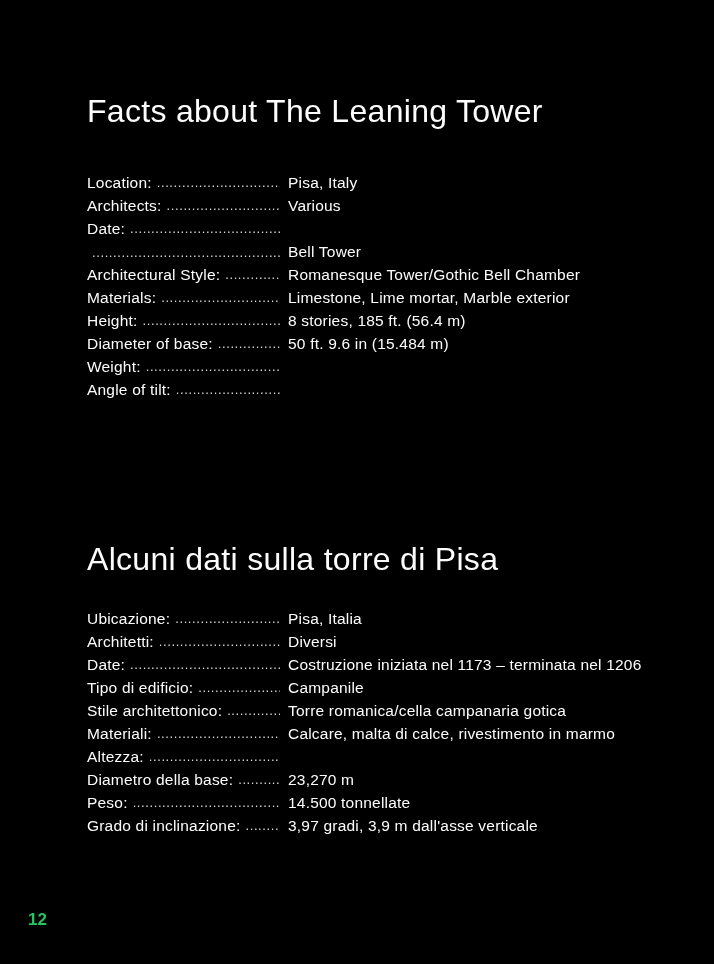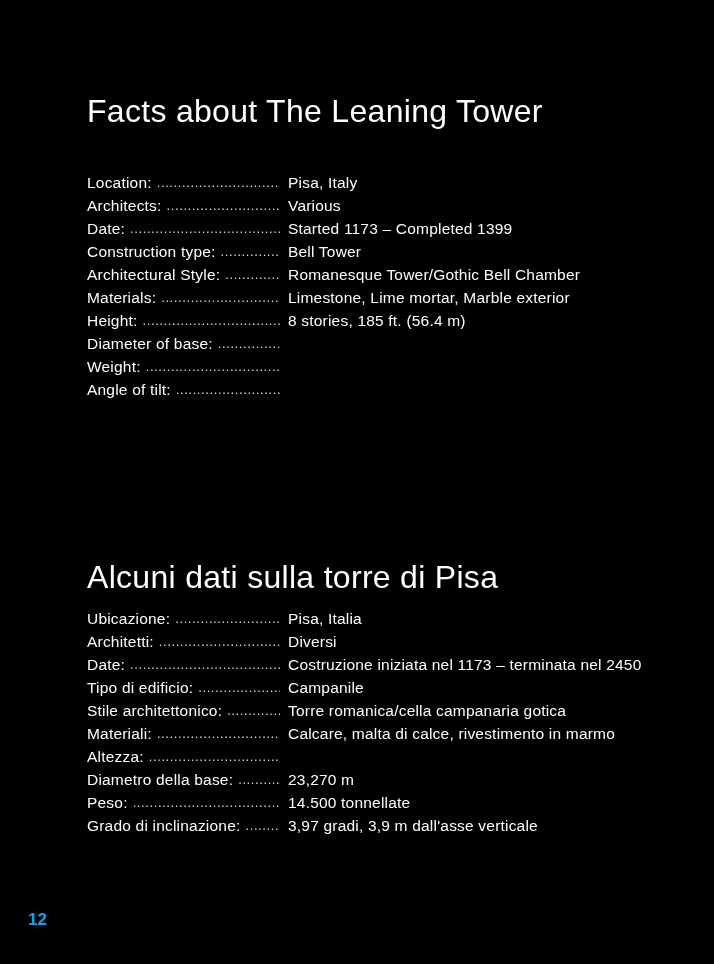--- a/index.html
+++ b/index.html
@@ -21,21 +21,21 @@
     position: absolute;
     left: 87px;
     font-size: 32px;
     font-weight: 400;
     letter-spacing: 0.3px;
     line-height: 40px;
     color: #fdfdfd;
     white-space: nowrap;
   }
   #title-english { top: 70px; }
-  #title-italian { top: 536px; }
+  #title-italian { top: 518px; }
   .fact-list {
     position: absolute;
     left: 87px;
     width: 612px;
   }
   #list-english { top: 171px; }
   #list-italian { top: 607px; }
   .fact-row {
     display: flex;
     align-items: baseline;
@@ -63,21 +63,21 @@
     margin: 0 8px 0 5px;
   }
   .fact-value { white-space: nowrap; }
   .page-number {
     position: absolute;
     left: 28px;
     top: 908px;
     font-size: 17px;
     font-weight: 700;
     line-height: 23px;
-    color: #0ea5e9;
+    color: #22c55e;
   }
 </style>
 </head>
 <body>
 
 <div class="page">
 
   <h1 class="section-title" id="title-english">Facts about The Leaning Tower</h1>
 
   <div class="fact-list" id="list-english">
@@ -93,25 +93,23 @@
         <span class="fact-label">Architects:</span>
         <span class="dots">..........................................................................................</span>
       </div>
       <span class="fact-value">Various</span>
     </div>
     <div class="fact-row">
       <div class="fact-left">
         <span class="fact-label">Date:</span>
         <span class="dots">..........................................................................................</span>
       </div>
-      <span class="fact-value">Started 1173 – Completed 1399</span>
-    </div>
-    <div class="fact-row">
-      <div class="fact-left">
-        <span class="fact-label">Construction type:</span>
+    </div>
+    <div class="fact-row">
+      <div class="fact-left">
         <span class="dots">..........................................................................................</span>
       </div>
       <span class="fact-value">Bell Tower</span>
     </div>
     <div class="fact-row">
       <div class="fact-left">
         <span class="fact-label">Architectural Style:</span>
         <span class="dots">..........................................................................................</span>
       </div>
       <span class="fact-value">Romanesque Tower/Gothic Bell Chamber</span>
@@ -128,20 +126,21 @@
         <span class="fact-label">Height:</span>
         <span class="dots">..........................................................................................</span>
       </div>
       <span class="fact-value">8 stories, 185 ft. (56.4 m)</span>
     </div>
     <div class="fact-row">
       <div class="fact-left">
         <span class="fact-label">Diameter of base:</span>
         <span class="dots">..........................................................................................</span>
       </div>
+      <span class="fact-value">50 ft. 9.6 in (15.484 m)</span>
     </div>
     <div class="fact-row">
       <div class="fact-left">
         <span class="fact-label">Weight:</span>
         <span class="dots">..........................................................................................</span>
       </div>
     </div>
     <div class="fact-row">
       <div class="fact-left">
         <span class="fact-label">Angle of tilt:</span>
@@ -165,21 +164,21 @@
         <span class="fact-label">Architetti:</span>
         <span class="dots">..........................................................................................</span>
       </div>
       <span class="fact-value">Diversi</span>
     </div>
     <div class="fact-row">
       <div class="fact-left">
         <span class="fact-label">Date:</span>
         <span class="dots">..........................................................................................</span>
       </div>
-      <span class="fact-value">Costruzione iniziata nel 1173 – terminata nel 2450</span>
+      <span class="fact-value">Costruzione iniziata nel 1173 – terminata nel 1206</span>
     </div>
     <div class="fact-row">
       <div class="fact-left">
         <span class="fact-label">Tipo di edificio:</span>
         <span class="dots">..........................................................................................</span>
       </div>
       <span class="fact-value">Campanile</span>
     </div>
     <div class="fact-row">
       <div class="fact-left">

